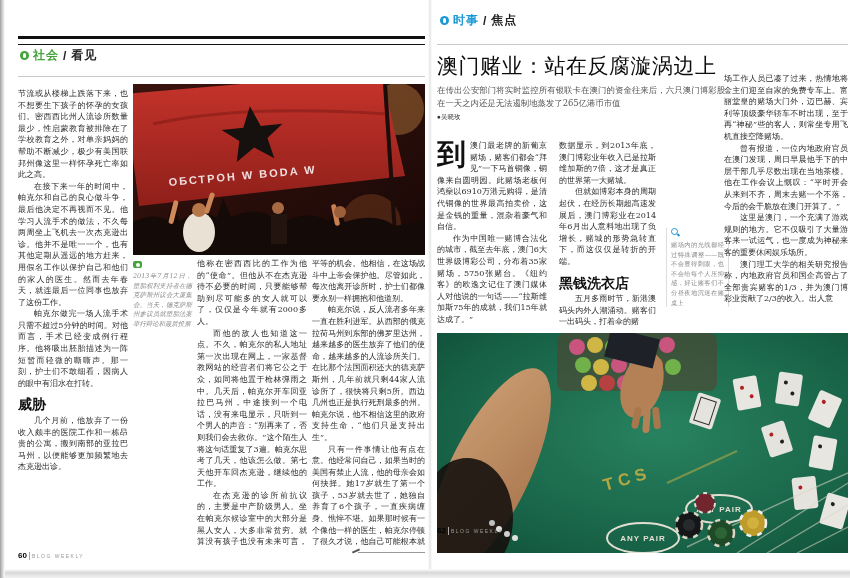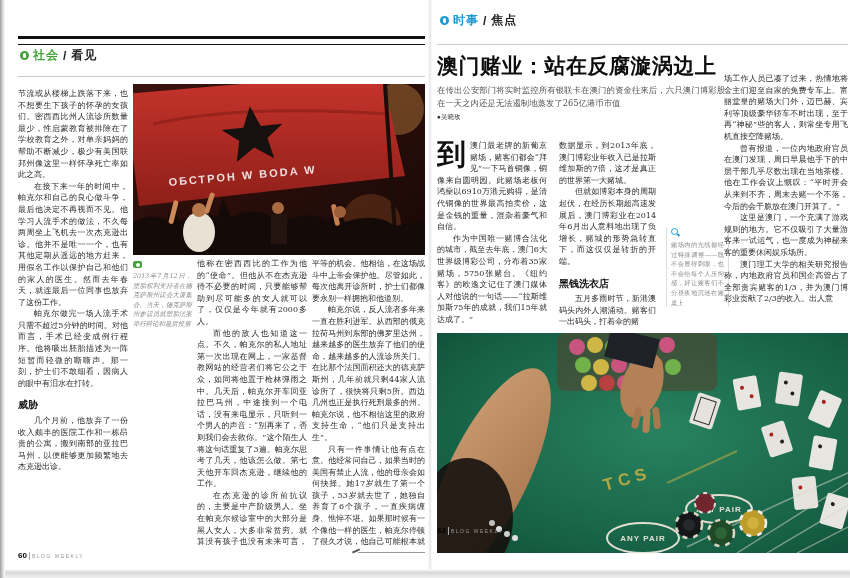--- a/index.html
+++ b/index.html
@@ -10,21 +10,21 @@
   .scan-bottom{position:absolute;left:5px;top:569px;width:845px;height:9px;
     background:linear-gradient(180deg,#fff, #d8d8d8 40%, #f2f2f2);}
   .gutter{position:absolute;left:428px;top:0;width:4px;height:570px;
     background:linear-gradient(90deg,rgba(0,0,0,0),rgba(0,0,0,.10),rgba(0,0,0,0));}
 
   
   .body-col{position:absolute;text-align:justify;color:#2b2b2b;font-size:8px;
     line-height:11.6px;overflow:hidden;}
   .body-col p{margin:0;}
   .ind{text-indent:2em;}
-  .subhead{font-family:"Liberation Sans",sans-serif;font-weight:bold;font-size:10px;
+  .subhead{font-family:"Liberation Sans",sans-serif;font-weight:bold;font-size:14px;
     margin:10px 0 4px 0 !important;color:#111;}
 
   
   .tag{position:absolute;font-family:"Liberation Sans",sans-serif;font-size:12px;
     font-weight:bold;letter-spacing:1px;display:flex;align-items:center;gap:4px;}
   .tag .dot{width:9px;height:9px;border-radius:50%;display:inline-block;position:relative;}
   .tag .dot::after{content:"";position:absolute;left:3px;top:2px;width:3px;height:5px;
     background:#fff;border-radius:2px;}
   .tag-green .dot{background:#45a33c;} .tag-green .cat{color:#45a33c;}
   .tag-blue .dot{background:#1d9ad6;} .tag-blue .cat{color:#1d9ad6;}
@@ -37,21 +37,21 @@
   
   .caption{position:absolute;left:133px;top:261px;width:59px;color:#8a8a8a;
     font-style:italic;font-size:6.4px;line-height:9.6px;text-align:justify;}
   .cam{display:block;width:9px;height:7px;background:#45a33c;border-radius:2px;
     position:relative;margin-bottom:4px;}
   .cam::after{content:"";position:absolute;left:3px;top:1.5px;width:4px;height:4px;
     border-radius:50%;background:#fff;}
 
   
   .headline{position:absolute;left:437px;top:52px;width:290px;color:#0d0d0d;
-    font-family:"Liberation Sans",sans-serif;font-weight:bold;font-size:21px;
+    font-family:"Liberation Sans",sans-serif;font-weight:normal;font-size:21px;
     letter-spacing:.5px;}
   .deck{position:absolute;left:437px;top:84px;width:288px;color:#555;font-size:8.4px;
     line-height:13px;text-align:justify;}
   .byline{position:absolute;left:437px;top:113px;color:#333;font-size:6.5px;
     font-family:"Liberation Sans",sans-serif;}
   .dropcap{float:left;font-family:"Liberation Sans",sans-serif;font-weight:bold;
     font-size:29px;line-height:26px;margin:1px 4px 0 0;color:#111;}
 
   
   .note{position:absolute;left:666px;top:228px;width:53px;color:#8a8a8a;

